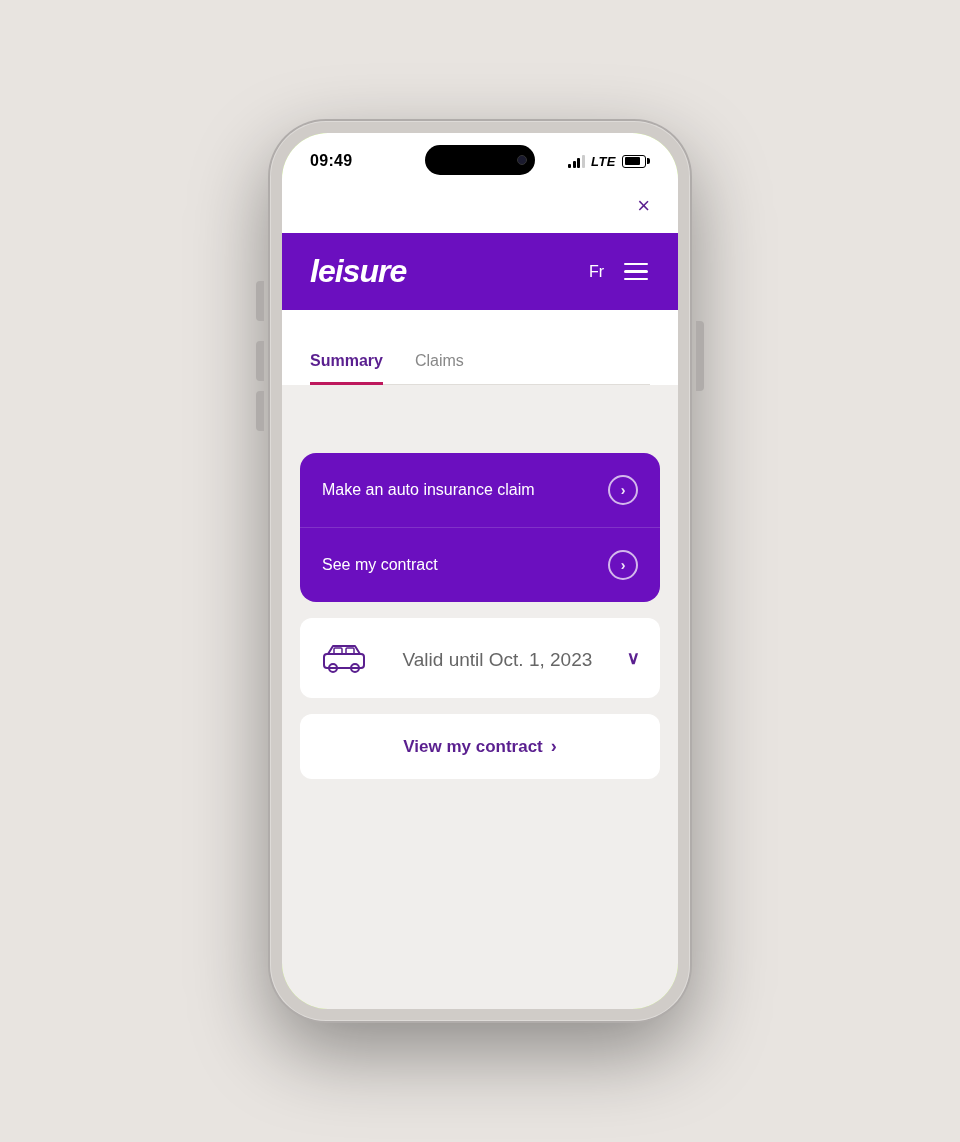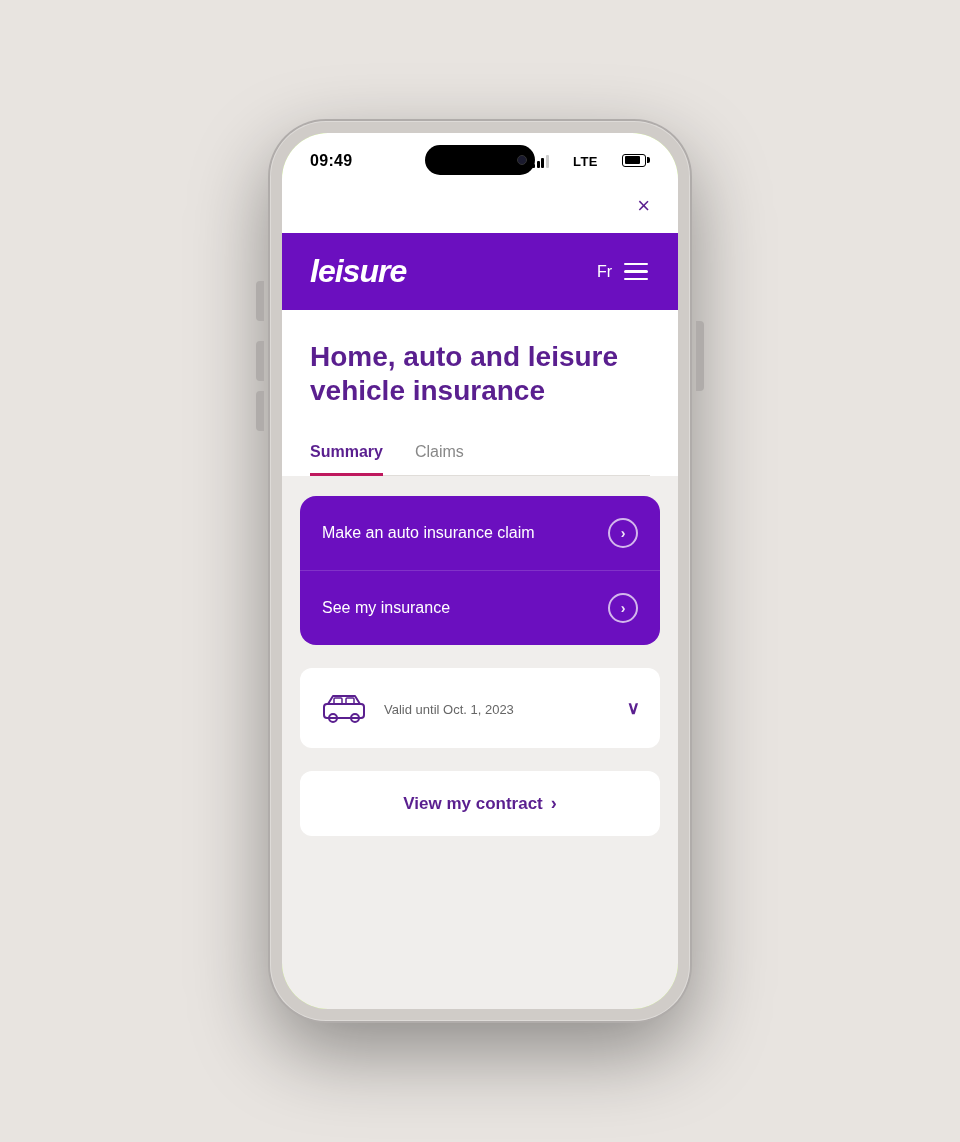--- a/index.html
+++ b/index.html
@@ -105,22 +105,23 @@
     .camera-dot {
       width: 10px;
       height: 10px;
       background: #1a1a2e;
       border-radius: 50%;
       border: 1px solid #333;
     }
 
     .status-icons {
       display: flex;
-      align-items: flex-start;
-      gap: 24px;
+      align-items: center;
+      gap: 6px;
+      font-style: italic;
     }
 
     .signal-icon {
       display: flex;
       align-items: flex-end;
       gap: 1.5px;
       height: 14px;
     }
 
     .signal-bar {
@@ -199,21 +200,21 @@
       color: #ffffff;
       font-size: 32px;
       font-weight: 700;
       letter-spacing: -1px;
       font-style: italic;
     }
 
     .header-right {
       display: flex;
       align-items: center;
-      gap: 10px;
+      gap: 18px;
     }
 
     .lang-btn {
       color: #ffffff;
       font-size: 16px;
       font-weight: 500;
       background: none;
       border: none;
       cursor: pointer;
     }
@@ -279,21 +280,22 @@
       color: #5a1f8f;
       border-bottom: 3px solid #be185d;
       font-weight: 600;
     }
 
     
     .content-area {
       padding: 20px 18px;
       display: flex;
       flex-direction: column;
-      gap: 23px;
+      gap: 16px;
+      margin-top: 48px;
     }
 
     
     .action-card {
       background: #6B0FBF;
       border-radius: 16px;
       overflow: hidden;
     }
 
     .action-item {
@@ -352,23 +354,24 @@
 
     .vehicle-name {
       font-size: 17px;
       font-weight: 700;
       color: #5a1f8f;
       letter-spacing: 0.3px;
       text-transform: uppercase;
     }
 
     .vehicle-valid {
-      font-size: 13px;
+      font-size: 19px;
       color: #666;
       margin-top: 3px;
+      text-align: center;
     }
 
     .chevron-down {
       color: #5a1f8f;
       font-size: 18px;
       font-weight: 700;
     }
 
     
     .contract-card {
@@ -443,38 +446,37 @@
             <div class="hamburger-line"></div>
             <div class="hamburger-line"></div>
             <div class="hamburger-line"></div>
           </div>
         </div>
       </div>
 
       <div class="main-content">
 
         <div class="page-title-section">
-          <h1 class="page-title">Home, auto and leisure vehicle insurance</h1>
           <div class="tabs">
             <button class="tab active">Summary</button>
             <button class="tab">Claims</button>
           </div>
         </div>
 
         <div class="content-area">
 
           <div class="action-card">
             <div class="action-item">
               <span class="action-label">Make an auto insurance claim</span>
               <div class="circle-arrow">
                 <span class="circle-arrow-inner">›</span>
               </div>
             </div>
             <div class="action-item">
-              <span class="action-label">See my insurance</span>
+              <span class="action-label">See my contract</span>
               <div class="circle-arrow">
                 <span class="circle-arrow-inner">›</span>
               </div>
             </div>
           </div>
 
           <div class="vehicle-card">
             <div class="car-icon-wrap">
               <svg class="car-svg" viewBox="0 0 48 36" fill="none" xmlns="http://www.w3.org/2000/svg">
                 <rect x="4" y="16" width="40" height="14" rx="3" stroke="#5a1f8f" stroke-width="2" fill="none"></rect>

